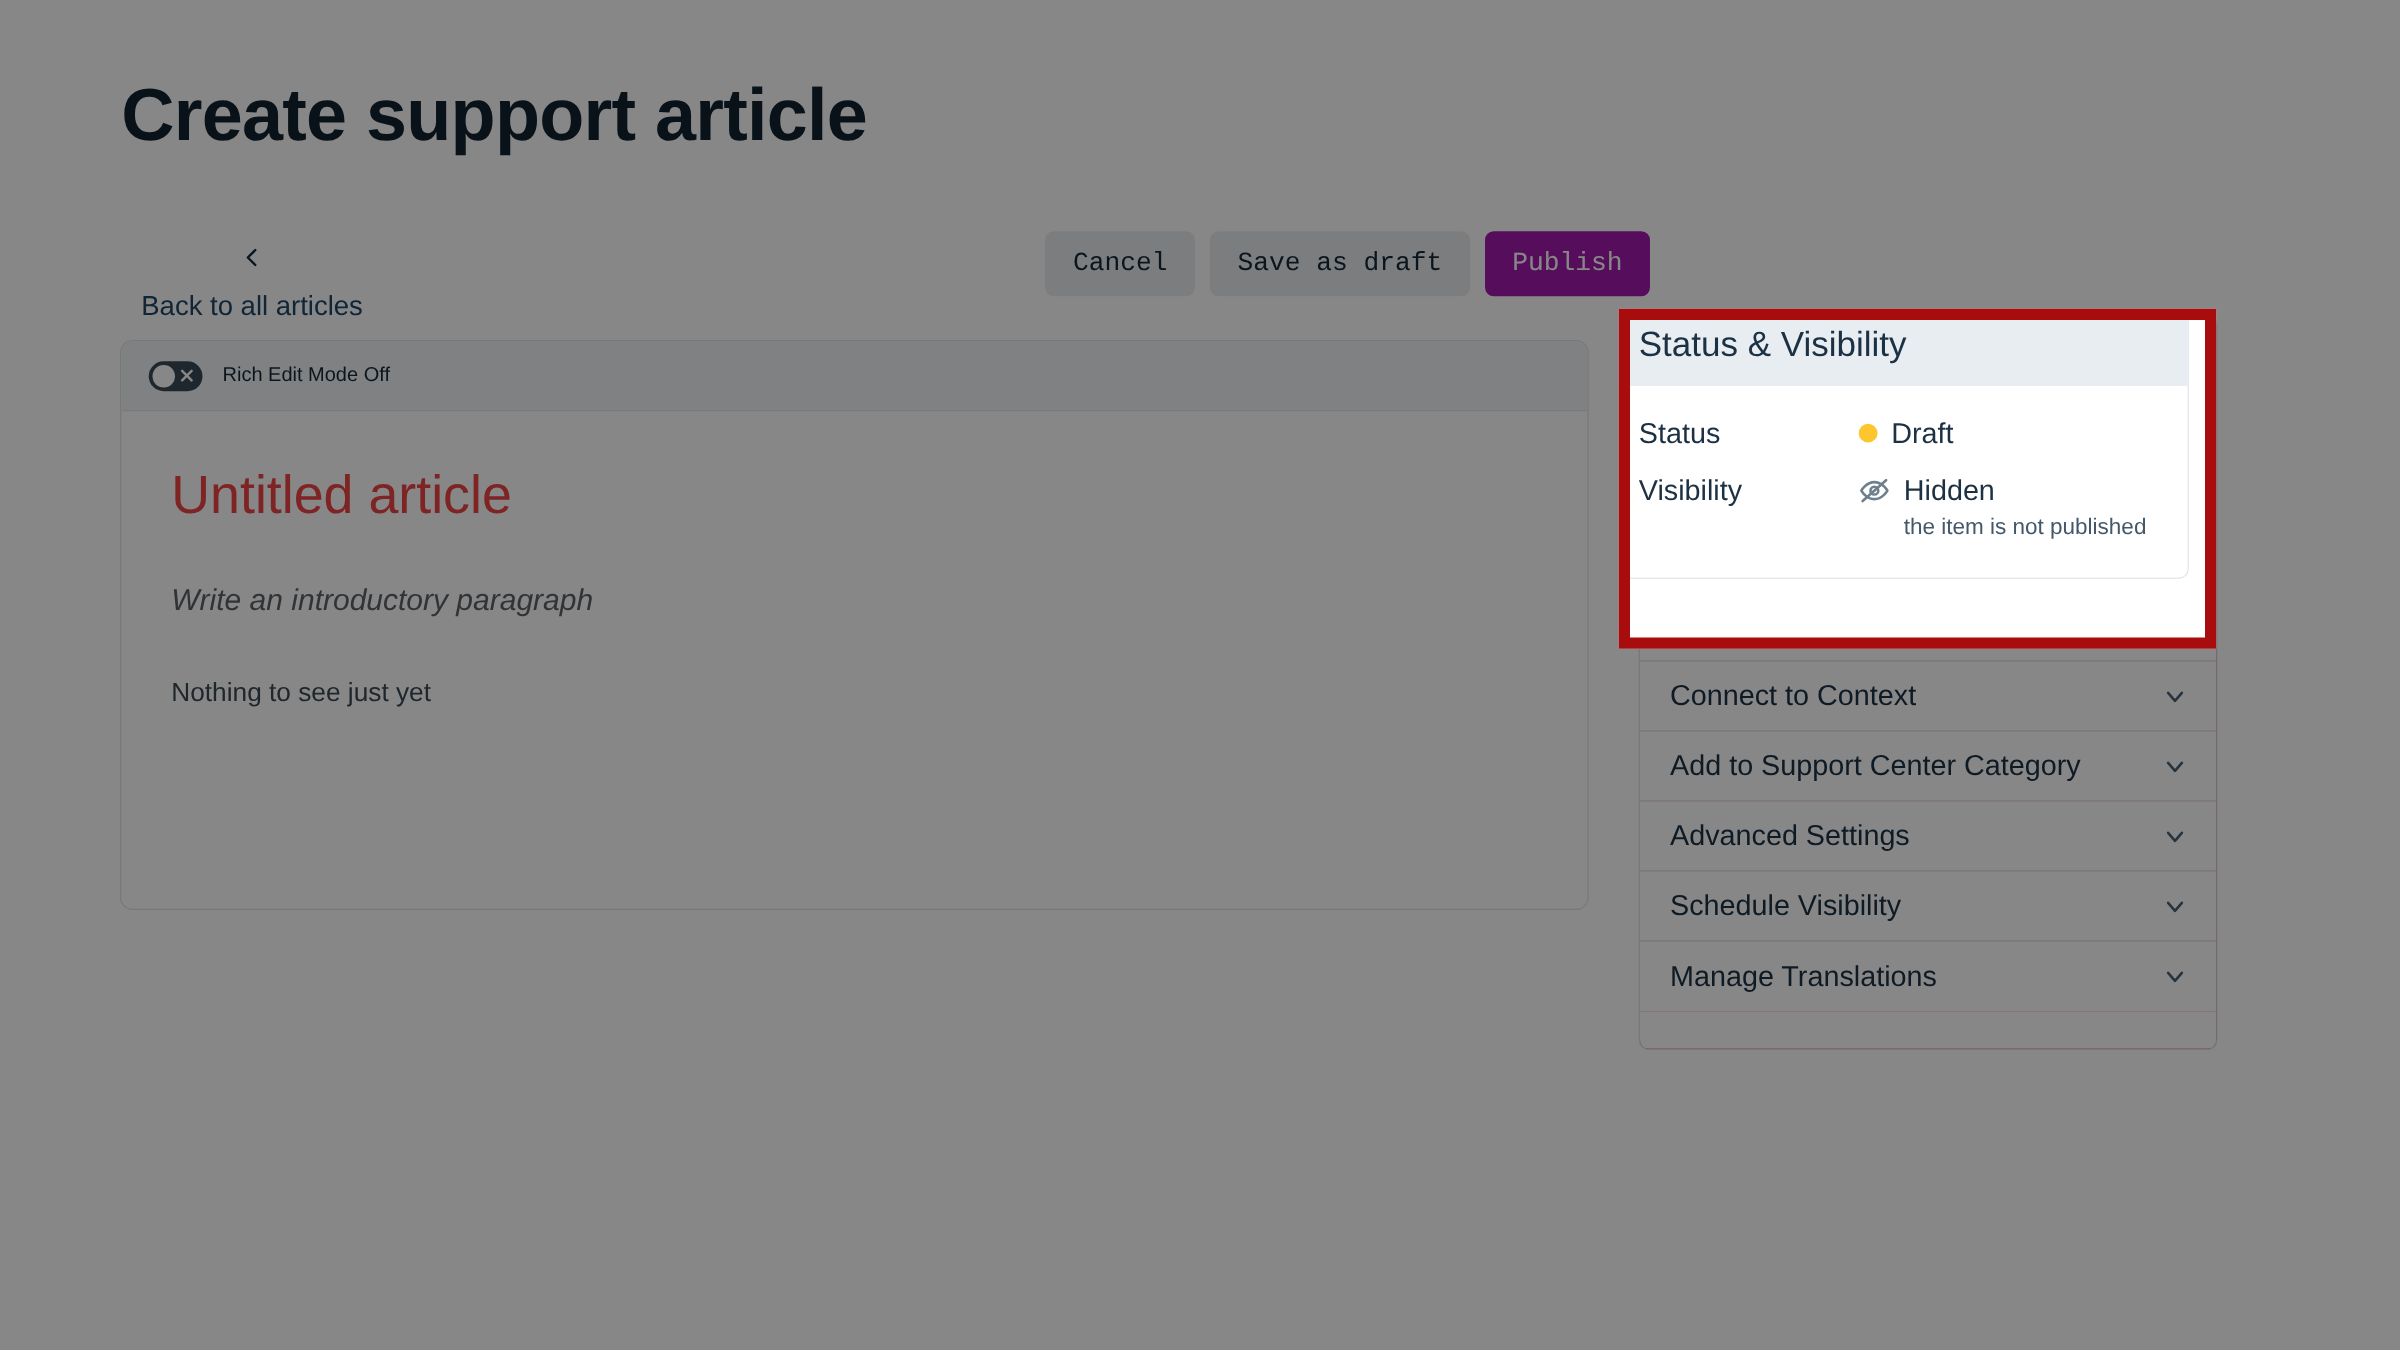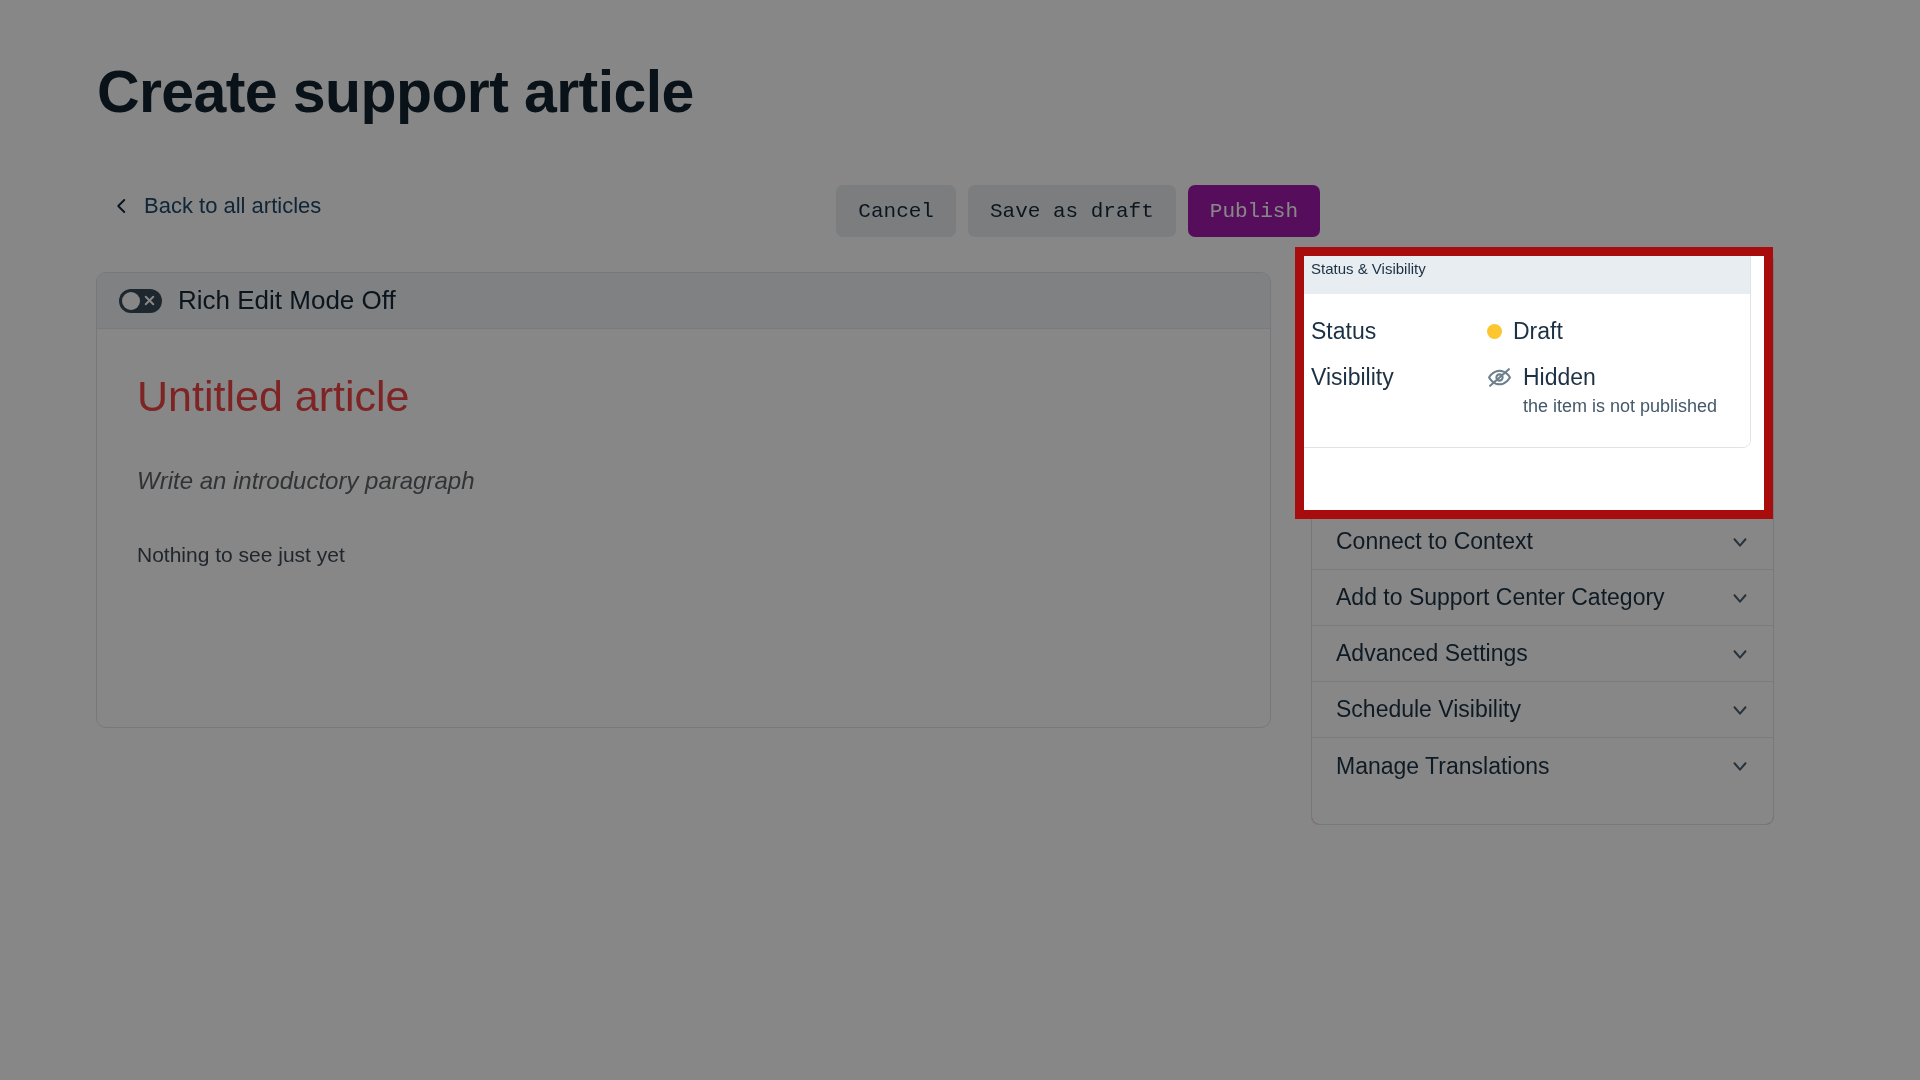--- a/index.html
+++ b/index.html
@@ -48,20 +48,21 @@
     position: absolute;
     left: 113px;
     top: 193px;
     display: flex;
     align-items: center;
     gap: 13px;
     color: #1f4667;
     font-size: 22px;
     cursor: pointer;
     white-space: nowrap;
+    flex-direction: column;
   }
   .back-link .chev {
     display: inline-flex;
     align-items: center;
     justify-content: center;
     width: 18px;
     height: 26px;
     color: #13293b;
   }
   .back-link .chev svg { display: block; }
@@ -141,21 +142,21 @@
     position: absolute;
     right: 6px;
     width: 13px;
     height: 13px;
     color: #ffffff;
     display: inline-flex;
     align-items: center;
     justify-content: center;
   }
   .toolbar-label {
-    font-size: 26px;
+    font-size: 16px;
     color: #15293a;
     white-space: nowrap;
   }
 
   .editor-body {
     padding: 42px 40px 0 40px;
   }
   .art-title {
     font-size: 43px;
     color: #ef4444;
@@ -185,21 +186,21 @@
     width: 463px;
     background: #ec4899;
     border: 1px solid #dfe3e6;
     border-radius: 8px;
     overflow: hidden;
   }
 
   .sv-header {
     background: #e7edf1;
     padding: 17px 22px;
-    font-size: 15px;
+    font-size: 28px;
     color: #1c3144;
     white-space: nowrap;
   }
 
   .sv-body {
     padding: 14px 22px 30px 22px;
     background: #ffffff;
   }
   .sv-row {
     display: flex;

